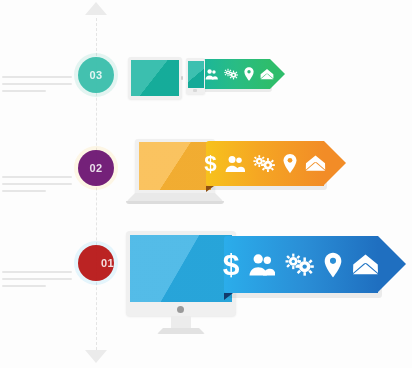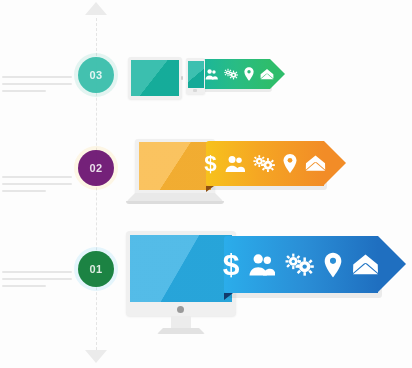--- a/index.html
+++ b/index.html
@@ -57,21 +57,21 @@
     align-items: center;
     justify-content: center;
     font-size: 11px;
     font-weight: bold;
     letter-spacing: 0.4px;
     color: #ffffff;
     opacity: 0.97;
   }
   .circle-03 { left: 78px; top: 57px; background: #3dc0ad; box-shadow: 0 0 0 4px rgba(61,192,173,0.14); }
   .circle-02 { left: 78px; top: 150px; background: #701a75; box-shadow: 0 0 0 4px rgba(247,206,100,0.16); }
-  .circle-01 { left: 78px; top: 251px; background: #15803d; box-shadow: 0 0 0 4px rgba(90,200,240,0.16); }
+  .circle-01 { left: 78px; top: 245px; background: #b91c1c; box-shadow: 0 0 0 4px rgba(90,200,240,0.16); justify-content: flex-end; }
   .step-num { position: relative; z-index: 2; color: #ffffff; opacity: 0.85; }
 
   
   .text-block { position: absolute; left: 2px; width: 70px; }
   .tb-03 { top: 76px; }
   .tb-02 { top: 176px; }
   .tb-01 { top: 271px; }
   .text-line {
     height: 2px;
     margin-bottom: 5px;

